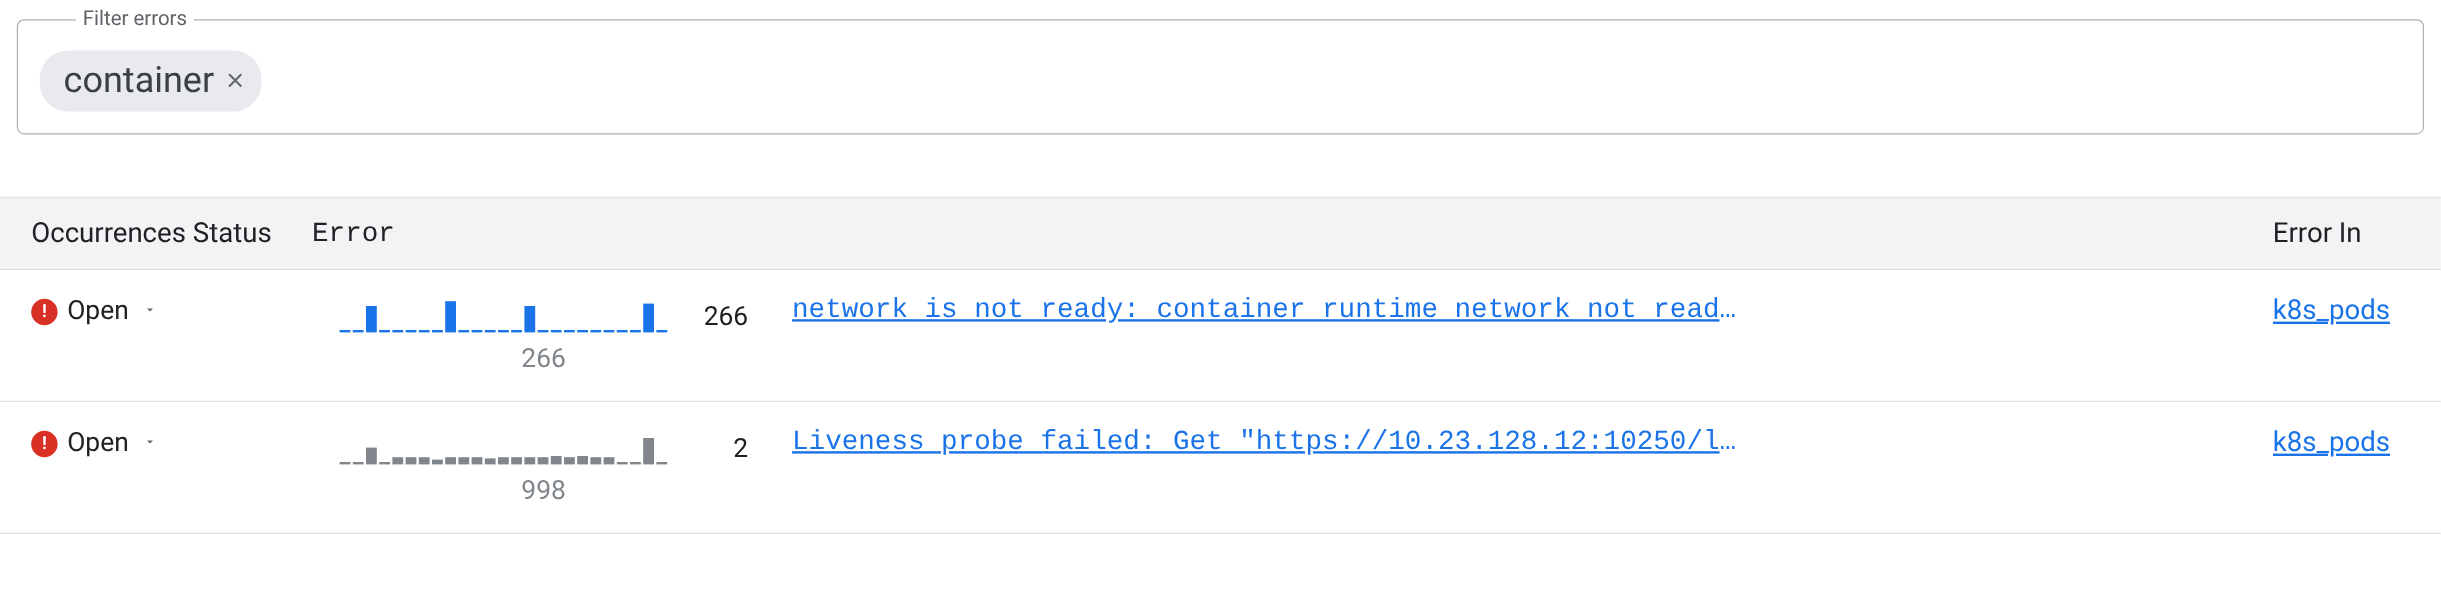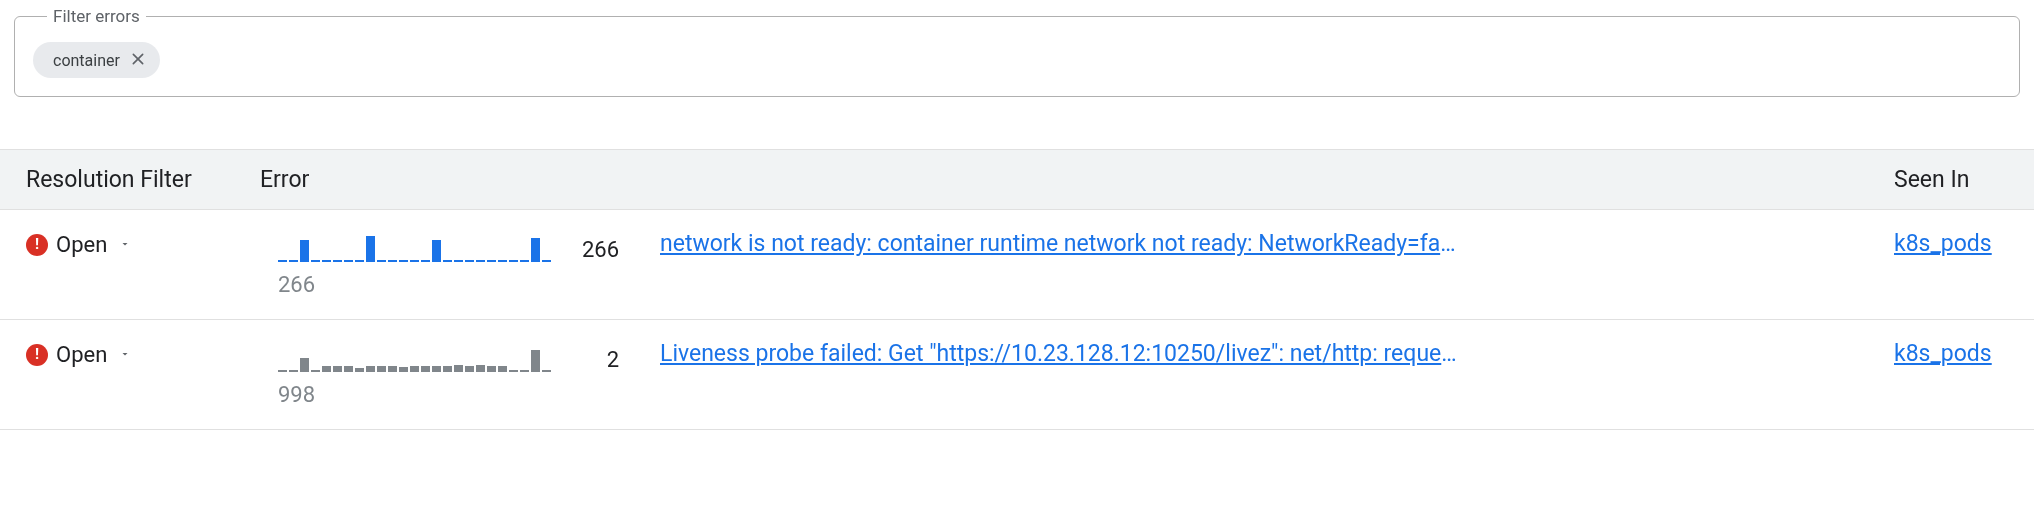--- a/index.html
+++ b/index.html
@@ -27,29 +27,29 @@
     margin: 0;
     padding: 16px 18px 18px 18px;
     display: flex;
     align-items: center;
     gap: 8px;
   }
   fieldset.filter legend {
     font-size: 17px;
     color: #5f6368;
     padding: 0 6px;
-    margin-left: 14px;
+    margin-left: 30px;
   }
   .chip {
     display: inline-flex;
     align-items: center;
     background: #e8eaed;
     border-radius: 24px;
     padding: 8px 14px 8px 20px;
-    font-size: 16px;
+    font-size: 30px;
     color: #3c4043;
     gap: 10px;
   }
   .chip .chip-x {
     font-size: 20px;
     color: #5f6368;
     cursor: pointer;
     line-height: 1;
   }
   .filter-input {
@@ -71,21 +71,21 @@
     border-bottom: 1px solid #e0e0e0;
     display: flex;
     align-items: center;
     padding: 16px 0;
   }
   .hdr .th, .row .td {
     font-size: 23px;
   }
   .col-status { width: 260px; padding-left: 26px; }
   .col-occ    { width: 400px; padding-left: 18px; }
-  .col-error  { flex: 1; padding-left: 0; }
+  .col-error  { flex: 1; padding-left: 0; font-family: Liberation Mono, monospace; }
   .col-seen   { width: 140px; text-align: left; padding-right: 20px; }
 
   .th { color: #202124; font-weight: 400; display:flex; align-items:center; gap:10px;}
   .sorted { font-weight: 500; }
 
   .arrow-down-svg { width:18px; height:18px; }
 
   .row {
     display: flex;
     align-items: flex-start;
@@ -119,21 +119,21 @@
   }
   .drop-arrow {
     color: #5f6368;
     font-size: 14px;
     margin-left: 4px;
   }
 
   .occ-cell {
     display: flex;
     flex-direction: column;
-    align-items: flex-start;
+    align-items: center;
     width: 350px;
   }
   .spark-row {
     display: flex;
     align-items: flex-end;
     gap: 14px;
   }
   .sparkline {
     display: flex;
     align-items: flex-end;
@@ -191,27 +191,27 @@
         </span>
       </span>
       <input class="filter-input" type="text" value="" style="">
     </fieldset>
   </div>
 
   <div class="tbl">
 
     <div class="hdr">
       <div class="th col-status">
-        <span>Resolution Filter</span>
+        <span>Occurrences Status</span>
       </div>
       <div class="th col-error">
         <span>Error</span>
       </div>
       <div class="th col-seen">
-        <span>Seen In</span>
+        <span>Error In</span>
       </div>
     </div>
 
     <div id="rows">
         <div class="row">
           <div class="td col-status">
     <div class="status-cell">
       <span class="status-icon">!</span>
       <span class="status-label">Open</span>
       <span class="drop-arrow">

